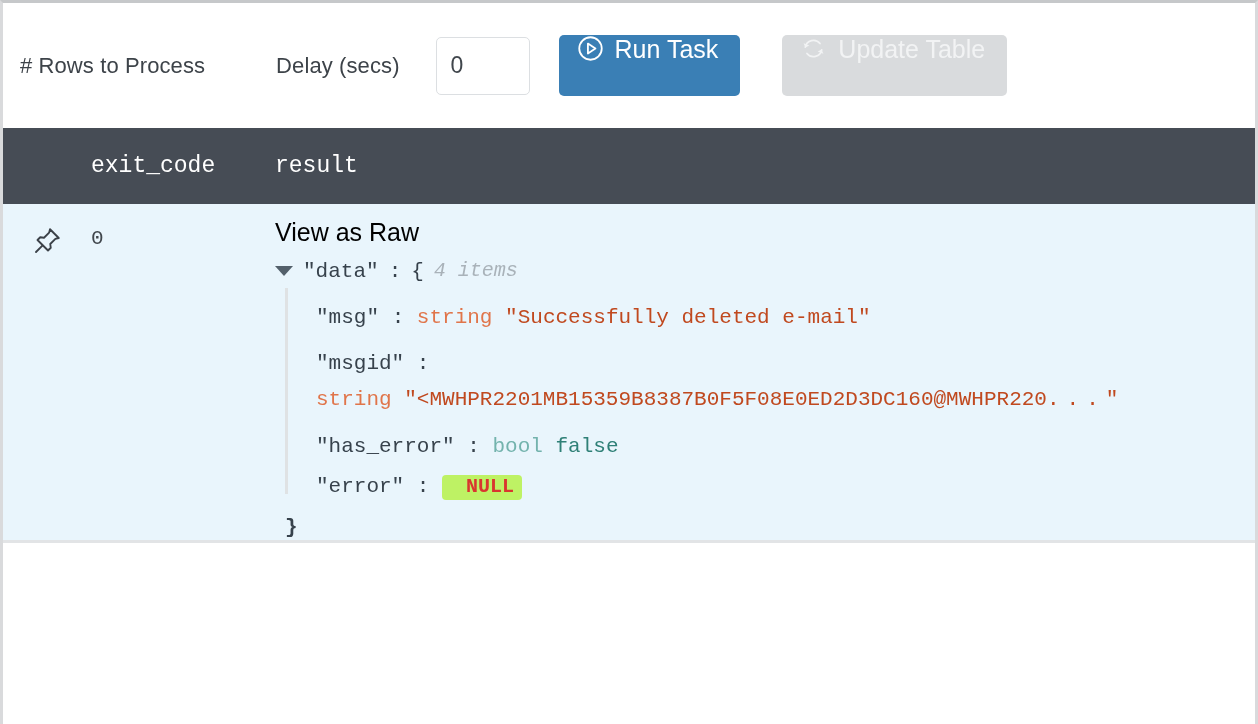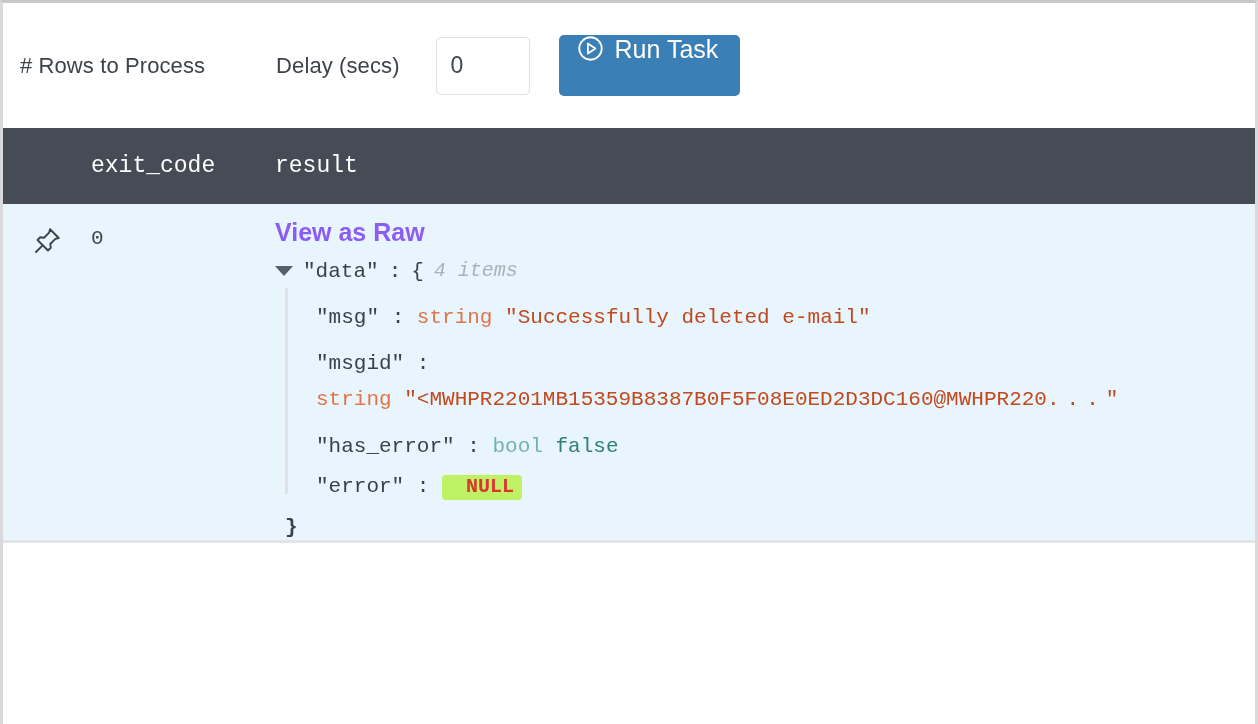--- a/index.html
+++ b/index.html
@@ -97,23 +97,23 @@
     width: 184px; flex: 0 0 184px;
     font-family: "Liberation Mono", monospace;
     font-size: 21px;
     color: #40464c;
     padding-top: 9px;
   }
   .cell-result { flex: 1 1 auto; padding-right: 10px; }
 
   .raw-link {
     display: inline-block;
-    color: #8b5cf6;
+    color: #000000;
     font-size: 25px;
-    font-weight: bold;
+    font-weight: normal;
     text-decoration: none;
     margin: 0 0 9px 0;
     cursor: pointer;
   }
 
   
   .json-view {
     font-family: "Liberation Mono", monospace;
     font-size: 21px;
     line-height: 1.0;
@@ -198,20 +198,31 @@
         <svg width="27" height="27" viewBox="0 0 24 24">
           <circle cx="12" cy="12" r="10" fill="none" stroke="#ffffff" stroke-width="1.6"></circle>
           <path d="M9.7 7.6 L16.4 12 L9.7 16.4 Z" fill="none" stroke="#ffffff" stroke-width="1.6" stroke-linejoin="round"></path>
         </svg>
       </span>
       <span>Run Task</span>
     </button>
 
     <span class="gap-b"></span>
 
+    <button class="btn btn-disabled" disabled="">
+      <span>
+        <svg width="27" height="27" viewBox="0 0 24 24">
+          <path d="M19.3 13.2 A7.4 7.4 0 0 1 6.2 16.4" fill="none" stroke="#f2f3f4" stroke-width="1.5" stroke-linecap="round"></path>
+          <path d="M4.7 10.8 A7.4 7.4 0 0 1 17.8 7.6" fill="none" stroke="#f2f3f4" stroke-width="1.5" stroke-linecap="round"></path>
+          <path d="M3.2 7.4 L4.8 11.2 L8.3 9.3 Z" fill="#f2f3f4"></path>
+          <path d="M20.8 16.6 L19.2 12.8 L15.7 14.7 Z" fill="#f2f3f4"></path>
+        </svg>
+      </span>
+      <span>Update Table</span>
+    </button>
   </div>
 
   <div class="table-header">
     <div class="col-pin"></div>
     <div class="col-exit">exit_code</div>
     <div class="col-result">result</div>
   </div>
 
   <div class="data-row">
 

